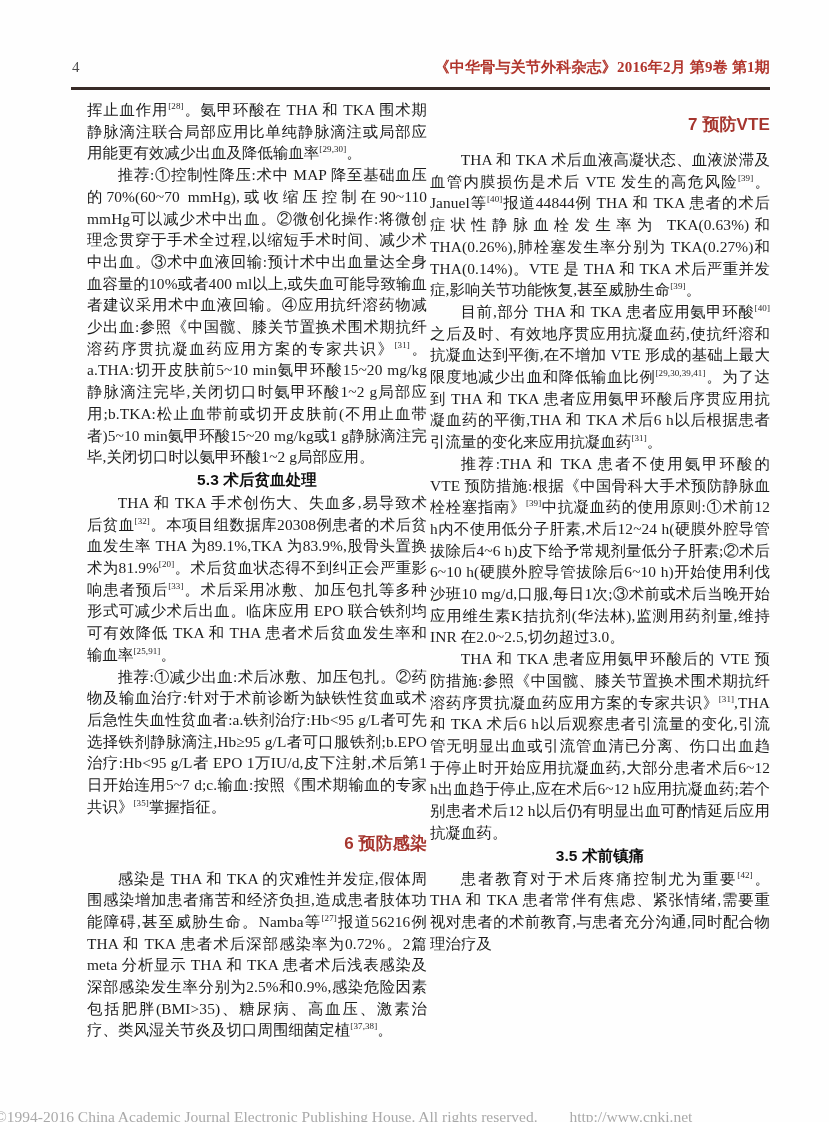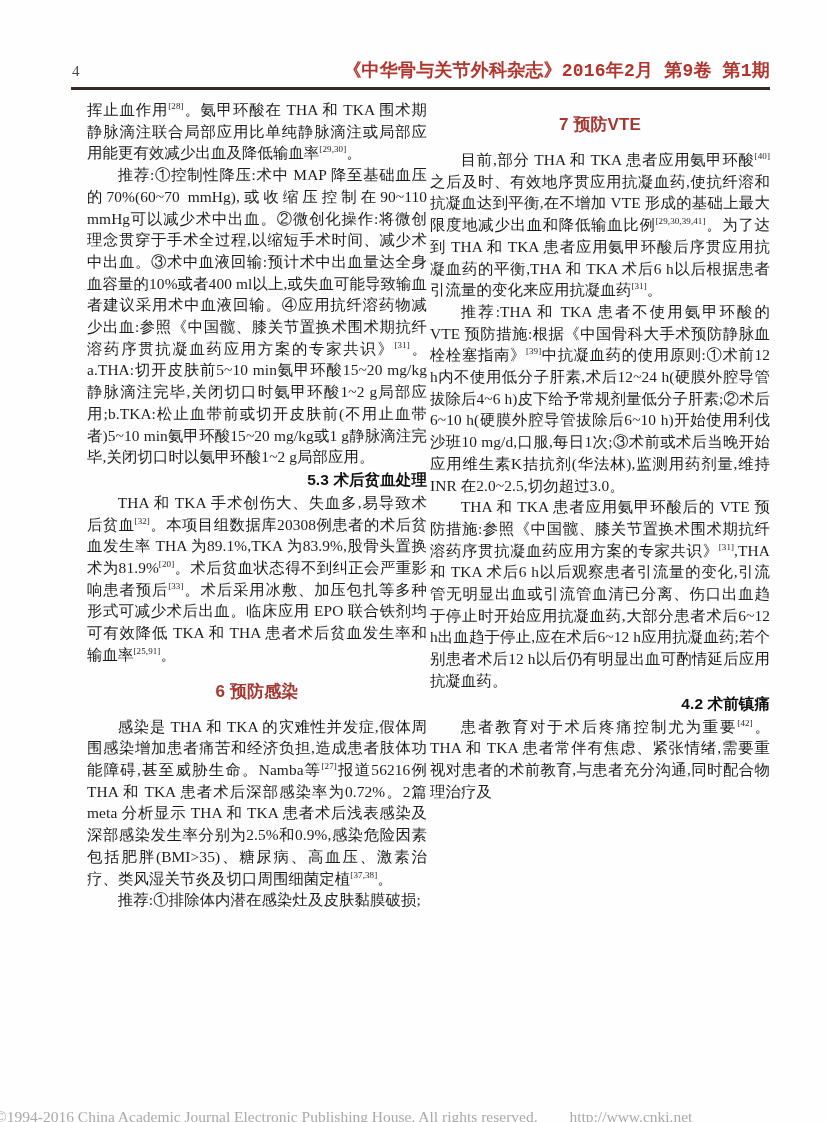--- a/index.html
+++ b/index.html
@@ -27,24 +27,24 @@
     display: flex;
     justify-content: space-between;
     align-items: baseline;
   }
   .page-num {
     font-size: 15px;
     color: #4a4a4a;
     font-family: "Liberation Serif", serif;
   }
   .journal-info {
-    font-size: 18px;
+    font-size: 15px;
     font-weight: bold;
     color: var(--header-red, #b1352c);
-    font-family: Liberation Mono, monospace;
+    font-family: Liberation Serif, serif;
     letter-spacing: 0.2px;
   }
   .header-rule {
     position: absolute;
     top: 87px;
     left: 71px;
     width: 699px;
     height: 2.5px;
     background: #382b27;
   }
@@ -66,29 +66,29 @@
     line-height: 0;
     vertical-align: super;
   }
   .section-heading {
     color: var(--heading-red, #a5352e);
     font-family: "Liberation Sans", "DejaVu Sans", sans-serif;
     font-weight: bold;
     font-size: 17px;
     line-height: 22px;
     margin: 15px 0 13px 0;
-    text-align: center;
+    text-align: right;
   }
   .subheading {
     font-family: "Liberation Sans", "DejaVu Sans", sans-serif;
     font-weight: bold;
     font-size: 15.5px;
     line-height: 22px;
     margin: 1px 0 1px 0;
-    text-align: right;
+    text-align: center;
     color: #111;
   }
   .footer {
     position: absolute;
     top: 1107px;
     left: -5px;
     width: 840px;
     font-size: 15.5px;
     line-height: 20px;
     color: var(--footer-gray, #a9a9a9);
@@ -107,30 +107,31 @@
     <span class="journal-info">《中华骨与关节外科杂志》2016年2月 第9卷 第1期</span>
   </div>
 
   <div class="header-rule"></div>
 
   <div class="col col-left" id="col-left">
       <div class="para">挥止血作用<sup>[28]</sup>。氨甲环酸在 THA 和 TKA 围术期静脉滴注联合局部应用比单纯静脉滴注或局部应用能更有效减少出血及降低输血率<sup>[29,30]</sup>。</div>
       <div class="para indent">推荐:①控制性降压:术中 MAP 降至基础血压的70%(60~70 mmHg),或收缩压控制在90~110 mmHg可以减少术中出血。②微创化操作:将微创理念贯穿于手术全过程,以缩短手术时间、减少术中出血。③术中血液回输:预计术中出血量达全身血容量的10%或者400 ml以上,或失血可能导致输血者建议采用术中血液回输。④应用抗纤溶药物减少出血:参照《中国髋、膝关节置换术围术期抗纤溶药序贯抗凝血药应用方案的专家共识》<sup>[31]</sup>。a.THA:切开皮肤前5~10 min氨甲环酸15~20 mg/kg静脉滴注完毕,关闭切口时氨甲环酸1~2 g局部应用;b.TKA:松止血带前或切开皮肤前(不用止血带者)5~10 min氨甲环酸15~20 mg/kg或1 g静脉滴注完毕,关闭切口时以氨甲环酸1~2 g局部应用。</div>
       <div class="subheading">5.3 术后贫血处理</div>
       <div class="para indent">THA 和 TKA 手术创伤大、失血多,易导致术后贫血<sup>[32]</sup>。本项目组数据库20308例患者的术后贫血发生率 THA 为89.1%,TKA 为83.9%,股骨头置换术为81.9%<sup>[20]</sup>。术后贫血状态得不到纠正会严重影响患者预后<sup>[33]</sup>。术后采用冰敷、加压包扎等多种形式可减少术后出血。临床应用 EPO 联合铁剂均可有效降低 TKA 和 THA 患者术后贫血发生率和输血率<sup>[25,91]</sup>。</div>
+      <div class="para indent">推荐:①减少出血:术后冰敷、加压包扎。②药物及输血治疗:针对于术前诊断为缺铁性贫血或术后急性失血性贫血者:a.铁剂治疗:Hb&lt;95 g/L者可先选择铁剂静脉滴注,Hb≥95 g/L者可口服铁剂;b.EPO治疗:Hb&lt;95 g/L者 EPO 1万IU/d,皮下注射,术后第1日开始连用5~7 d;c.输血:按照《围术期输血的专家共识》<sup>[35]</sup>掌握指征。</div>
       <div class="section-heading">6 预防感染</div>
       <div class="para indent">感染是 THA 和 TKA 的灾难性并发症,假体周围感染增加患者痛苦和经济负担,造成患者肢体功能障碍,甚至威胁生命。Namba等<sup>[27]</sup>报道56216例 THA 和 TKA 患者术后深部感染率为0.72%。2篇 meta 分析显示 THA 和 TKA 患者术后浅表感染及深部感染发生率分别为2.5%和0.9%,感染危险因素包括肥胖(BMI&gt;35)、糖尿病、高血压、激素治疗、类风湿关节炎及切口周围细菌定植<sup>[37,38]</sup>。</div>
-      <div class="para indent">推荐:①排除体内潜在感染灶及皮肤黏膜破损;</div>
     </div>
   <div class="col col-right" id="col-right">
       <div class="section-heading">7 预防VTE</div>
+      <div class="para indent">THA 和 TKA 术后血液高凝状态、血液淤滞及血管内膜损伤是术后 VTE 发生的高危风险<sup>[39]</sup>。Januel等<sup>[40]</sup>报道44844例 THA 和 TKA 患者的术后症状性静脉血栓发生率为 TKA(0.63%)和 THA(0.26%),肺栓塞发生率分别为 TKA(0.27%)和 THA(0.14%)。VTE 是 THA 和 TKA 术后严重并发症,影响关节功能恢复,甚至威胁生命<sup>[39]</sup>。</div>
       <div class="para indent">目前,部分 THA 和 TKA 患者应用氨甲环酸<sup>[40]</sup>之后及时、有效地序贯应用抗凝血药,使抗纤溶和抗凝血达到平衡,在不增加 VTE 形成的基础上最大限度地减少出血和降低输血比例<sup>[29,30,39,41]</sup>。为了达到 THA 和 TKA 患者应用氨甲环酸后序贯应用抗凝血药的平衡,THA 和 TKA 术后6 h以后根据患者引流量的变化来应用抗凝血药<sup>[31]</sup>。</div>
       <div class="para indent">推荐:THA 和 TKA 患者不使用氨甲环酸的 VTE 预防措施:根据《中国骨科大手术预防静脉血栓栓塞指南》<sup>[39]</sup>中抗凝血药的使用原则:①术前12 h内不使用低分子肝素,术后12~24 h(硬膜外腔导管拔除后4~6 h)皮下给予常规剂量低分子肝素;②术后6~10 h(硬膜外腔导管拔除后6~10 h)开始使用利伐沙班10 mg/d,口服,每日1次;③术前或术后当晚开始应用维生素K拮抗剂(华法林),监测用药剂量,维持 INR 在2.0~2.5,切勿超过3.0。</div>
       <div class="para indent">THA 和 TKA 患者应用氨甲环酸后的 VTE 预防措施:参照《中国髋、膝关节置换术围术期抗纤溶药序贯抗凝血药应用方案的专家共识》<sup>[31]</sup>,THA 和 TKA 术后6 h以后观察患者引流量的变化,引流管无明显出血或引流管血清已分离、伤口出血趋于停止时开始应用抗凝血药,大部分患者术后6~12 h出血趋于停止,应在术后6~12 h应用抗凝血药;若个别患者术后12 h以后仍有明显出血可酌情延后应用抗凝血药。</div>
-      <div class="subheading">4.2 术前镇痛</div>
+      <div class="subheading">3.5 术前镇痛</div>
       <div class="para indent">患者教育对于术后疼痛控制尤为重要<sup>[42]</sup>。THA 和 TKA 患者常伴有焦虑、紧张情绪,需要重视对患者的术前教育,与患者充分沟通,同时配合物理治疗及</div>
     </div>
 
   <div class="footer">
     <span>©1994-2016 China Academic Journal Electronic Publishing House. All rights reserved.</span>
     <span class="url">http://www.cnki.net</span>
   </div>
 
 </div>
 

